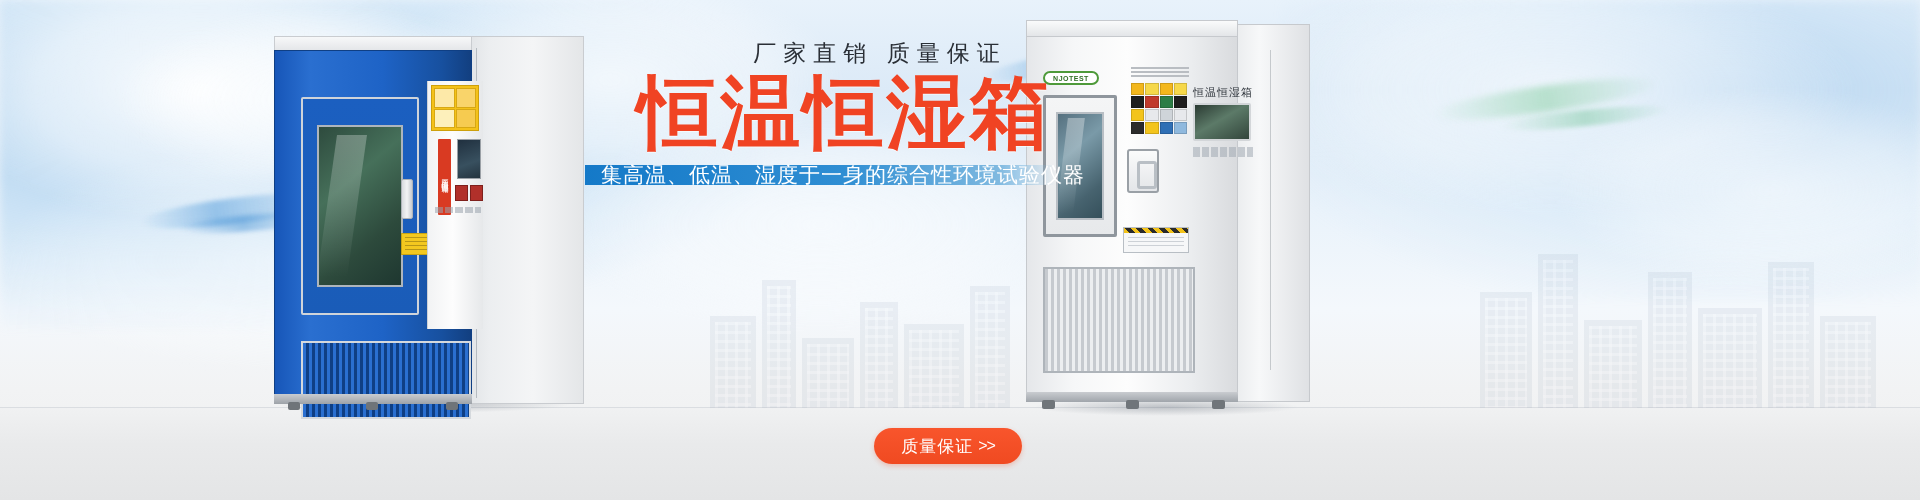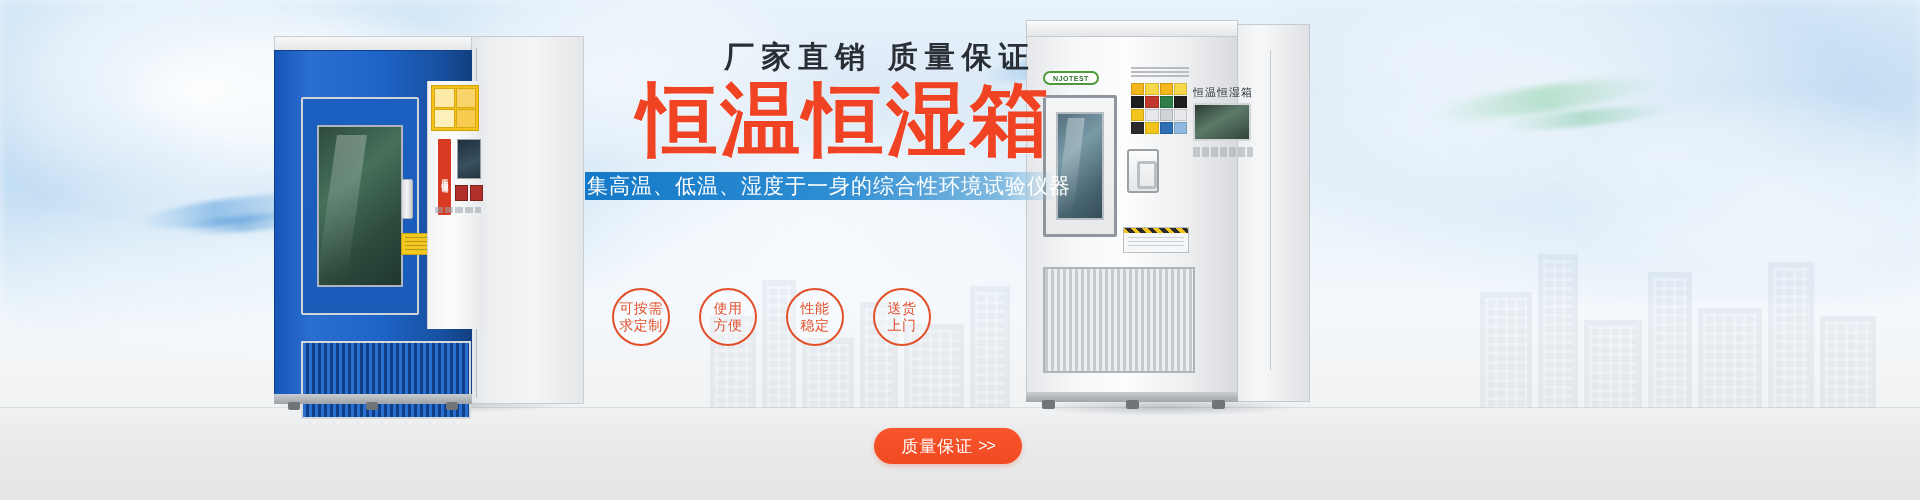--- a/index.html
+++ b/index.html
@@ -72,32 +72,32 @@
   .floor {
     position:absolute; left:0; right:0; bottom:0; height:92px;
     background:linear-gradient(180deg,#f0f1f2 0%,#e9eaeb 40%,#e4e5e6 100%);
   }
   .floor-line { position:absolute; left:0; right:0; bottom:92px; height:1px; background:rgba(150,160,170,.25); }
 
   
   .copy { position:absolute; left:585px; top:42px; width:520px; }
 
   .eyebrow {
-    font-size:30px; color:#2a2f36; letter-spacing:7px; text-align:center;
-    font-weight:700; line-height:1; white-space:nowrap; margin-left:70px;
+    font-size:23px; color:#2a2f36; letter-spacing:7px; text-align:center;
+    font-weight:400; line-height:1; white-space:nowrap; margin-left:70px;
   }
   .headline {
     margin-top:6px; font-size:80px; line-height:1.05; font-weight:700;
     color:#f04323; letter-spacing:3px; text-align:center; white-space:nowrap;
     text-shadow:0 1px 0 rgba(255,255,255,.6);
   }
   .subbar {
-    margin-top:10px; height:28px; width:470px;
+    margin-top:10px; height:20px; width:470px;
     background:linear-gradient(90deg,#1479c8 0%,#2f8ed3 55%,#7fb9e0 88%,rgba(140,190,225,0) 100%);
-    display:flex; align-items:center; padding-left:2px;
+    display:flex; align-items:center; padding-left:16px;
   }
   .subbar span {
     color:#ffffff; font-size:21px; letter-spacing:1px; white-space:nowrap; font-weight:400;
   }
 
   
   .badges { position:absolute; left:612px; top:288px; display:flex; gap:29px; }
   .badge {
     width:58px; height:58px; border-radius:50%;
     border:2px solid #e2502a;
@@ -445,37 +445,19 @@
   </div>
 
   <div class="copy">
     <div class="eyebrow">厂家直销  质量保证</div>
     <div class="headline">恒温恒湿箱</div>
     <div class="subbar">
       <span>集高温、低温、湿度于一身的综合性环境试验仪器</span>
     </div>
   </div>
 
-  <div class="badges">
-    <div class="badge">
-      <span class="ln">可按需</span>
-      <span class="ln">求定制</span>
-    </div>
-    <div class="badge">
-      <span class="ln">使用</span>
-      <span class="ln">方便</span>
-    </div>
-    <div class="badge">
-      <span class="ln">性能</span>
-      <span class="ln">稳定</span>
-    </div>
-    <div class="badge">
-      <span class="ln">送货</span>
-      <span class="ln">上门</span>
-    </div>
-  </div>
 
   <button class="cta">
     <span>质量保证</span>
     <span class="arrows">&gt;&gt;</span>
   </button>
 
 </div>
 
 </body></html>

